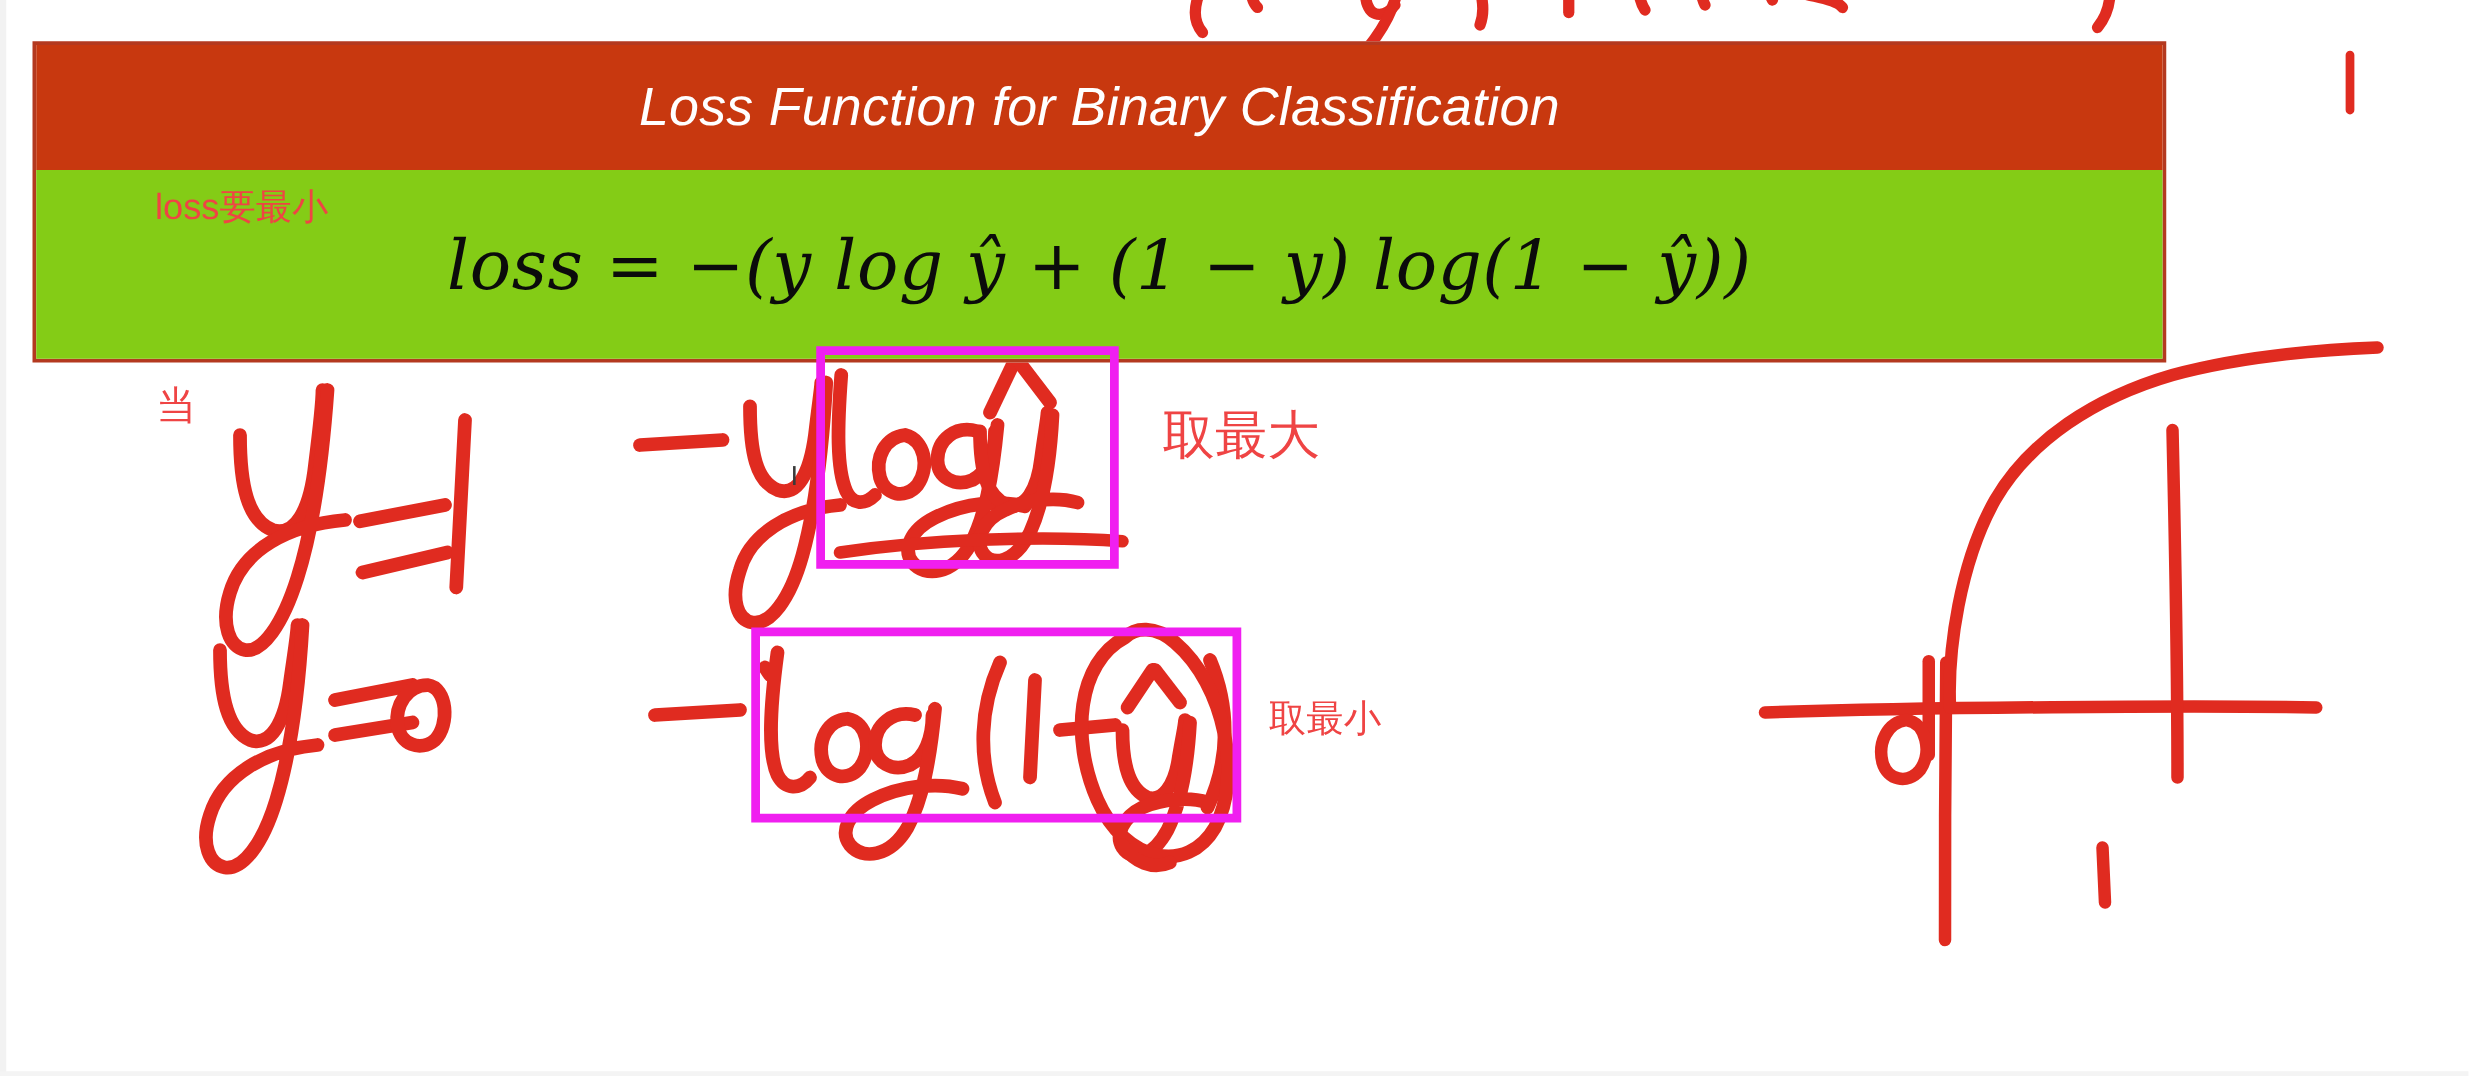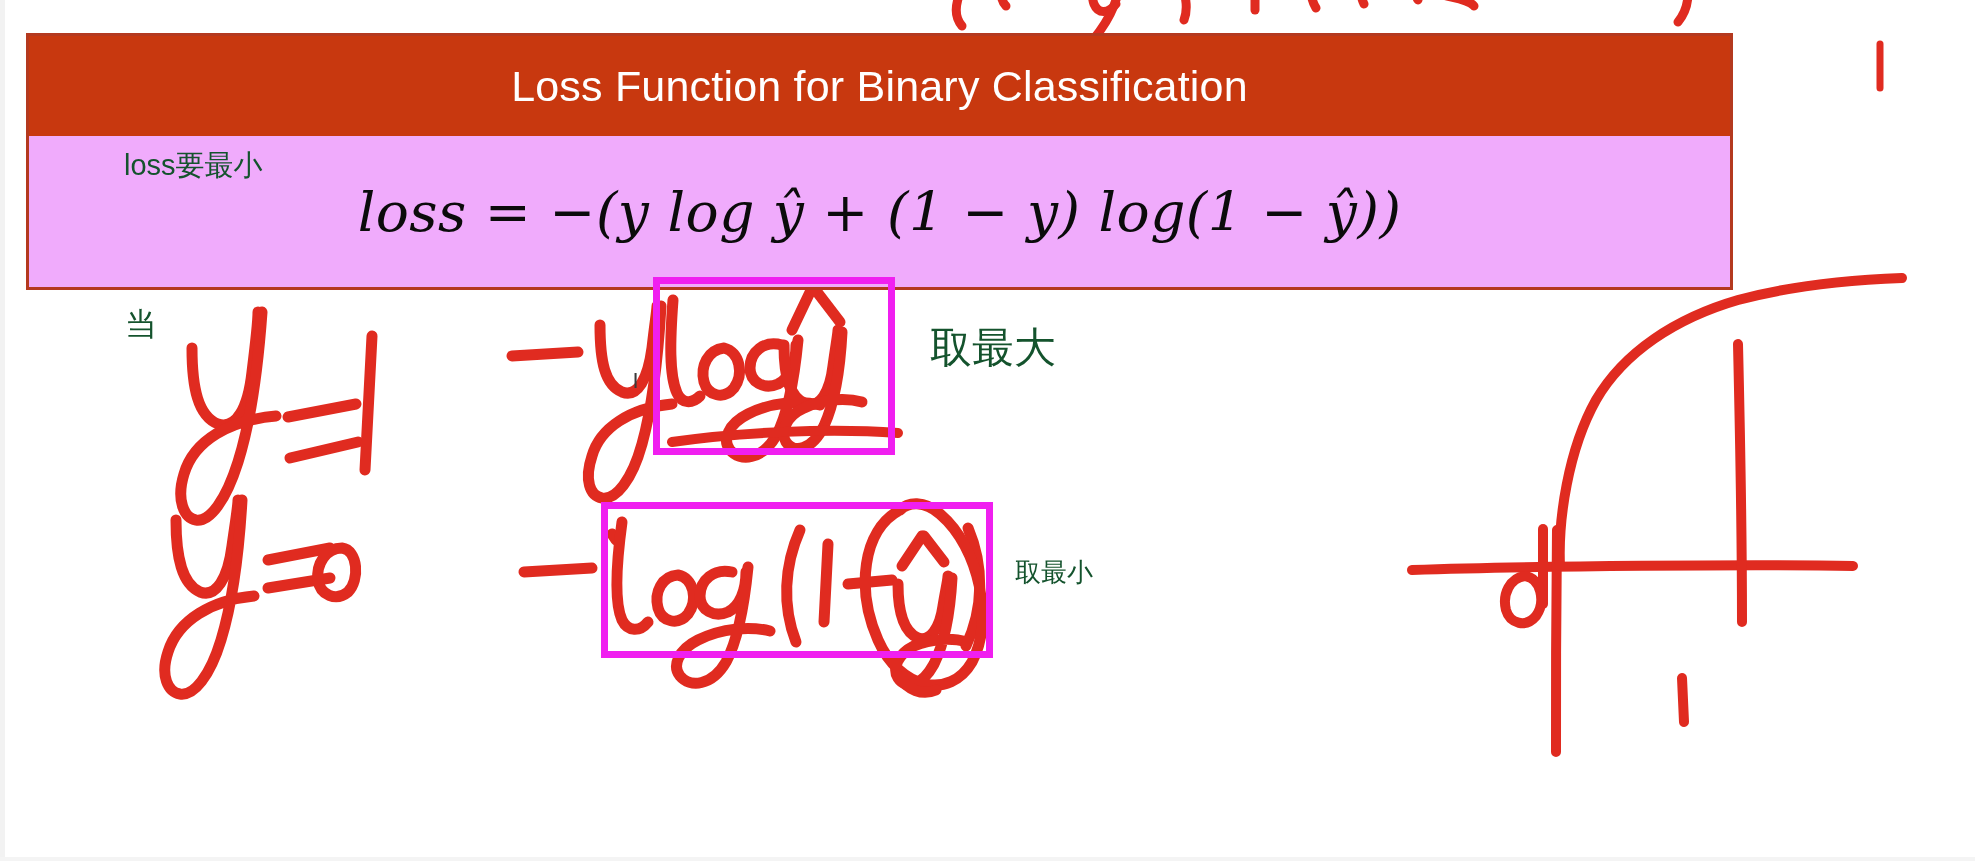--- a/index.html
+++ b/index.html
@@ -41,28 +41,29 @@
     justify-content: center;
     box-sizing: border-box;
   }
   .slide-title {
     color: #ffffff;
     font-size: 43px;
     font-weight: 400;
     letter-spacing: 0.2px;
     white-space: nowrap;
     font-family: "Liberation Sans", sans-serif;
+    font-style: italic;
   }
   .slide-body {
     position: absolute;
     left: 0;
     top: 100px;
     width: 100%;
     height: 151px;
-    background: #f0abfc;
+    background: #84cc16;
   }
   .formula {
     position: absolute;
     left: 0;
     top: 0;
     width: 100%;
     height: 100%;
     display: flex;
     align-items: center;
     justify-content: center;
@@ -70,28 +71,28 @@
     font-style: italic;
     font-size: 55px;
     color: #0b0b0b;
     white-space: nowrap;
     letter-spacing: 0.5px;
   }
 
   
   .green-note {
     position: absolute;
-    color: #14532d;
+    color: #ef4444;
     font-family: "Liberation Sans", sans-serif;
     white-space: nowrap;
   }
   #note-loss-min   { left: 124px; top: 146px;  font-size: 29px; }
   #note-when       { left: 125px; top: 303px;  font-size: 32px; }
   #note-take-max   { left: 930px; top: 320px;  font-size: 42px; }
-  #note-take-min   { left: 1015px; top: 555px; font-size: 26px; }
+  #note-take-min   { left: 1015px; top: 555px; font-size: 30px; }
 
   
   #ink {
     position: absolute;
     left: 0;
     top: 0;
     width: 1975px;
     height: 861px;
     pointer-events: none;
   }

